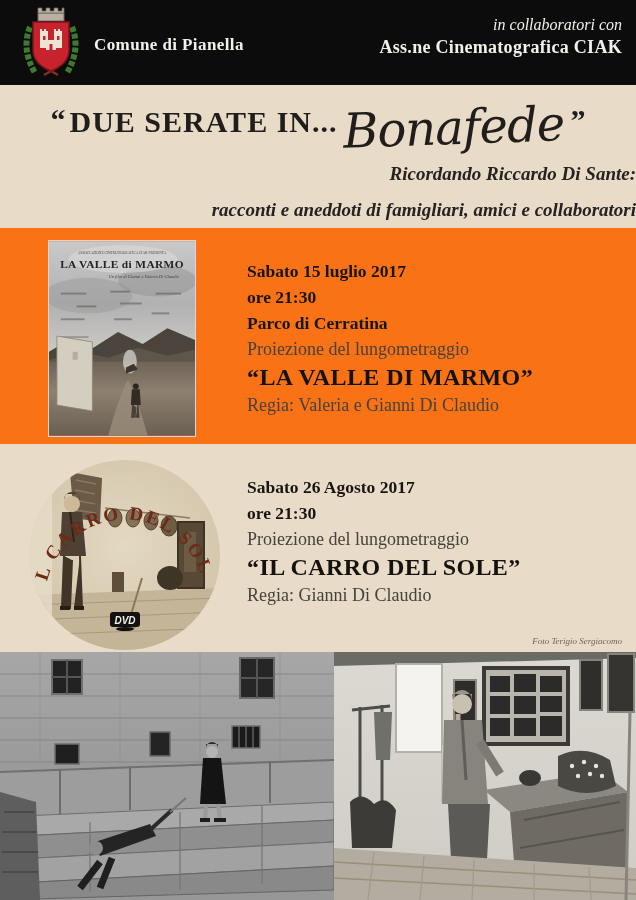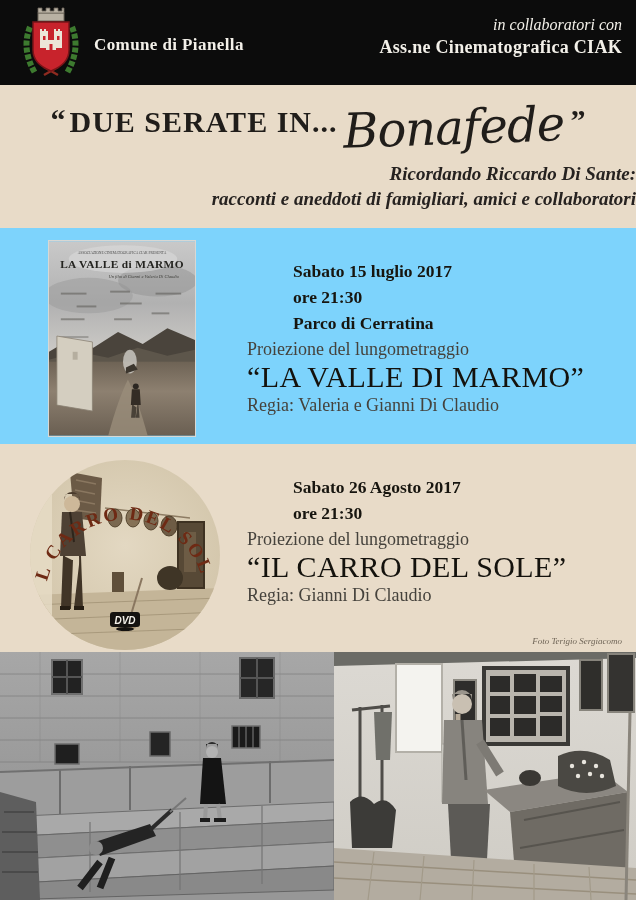--- a/index.html
+++ b/index.html
@@ -15,32 +15,32 @@
   .collab .c1 { font-style:italic; font-size:16px; }
   .collab .c2 { font-weight:bold; font-size:18px; margin-top:3px; letter-spacing:.3px; }
 
   
   .title-sec { position:absolute; left:0; top:85px; width:636px; height:143px; background:#e8dbc8; text-align:center; color:#201d1a; }
   .title-line { margin-top:14px; height:62px; white-space:nowrap; }
   .tq { font-size:30px; font-weight:bold; vertical-align:14px; }
   .tmain { font-size:30px; font-weight:bold; letter-spacing:1px; vertical-align:12px; }
   .tscript { font-family:"DejaVu Serif",serif; font-style:italic; font-size:48px; letter-spacing:-1px; display:inline-block; transform:rotate(-2deg); margin:0 2px; }
   .sub1, .sub2 { font-style:italic; font-weight:bold; font-size:19px; color:#262220;text-align:right; }
-  .sub1 { margin-top:2px; } .sub2 { margin-top:3px; }
+  .sub1 { margin-top:2px; } .sub2 { margin-top:14px; }
 
   
-  .event1 { position:absolute; left:0; top:228px; width:636px; height:216px; background:#7dd3fc; }
+  .event1 { position:absolute; left:0; top:228px; width:636px; height:216px; background:#f97316; }
   .event2 { position:absolute; left:0; top:444px; width:636px; height:208px; background:#e8dbc8; }
   .film-poster { position:absolute; left:48px; top:12px; width:148px; height:197px; border:1px solid #d8d8d4; }
   .disc { position:absolute; left:30px; top:16px; width:190px; height:190px; }
   .etext { position:absolute; left:247px; }
   .event1 .etext { top:30px; } .event2 .etext { top:30px; }
-  .l-bold { font-weight:bold; font-size:17.5px; color:#17150f; line-height:26px;margin-left:46px; }
+  .l-bold { font-weight:bold; font-size:17.5px; color:#17150f; line-height:26px; }
   .l-reg  { font-size:18px; color:#45423c; line-height:26px; }
-  .l-film { font-weight:normal; font-size:30px; color:#14120d; line-height:30px; letter-spacing:.4px; }
+  .l-film { font-weight:bold; font-size:24px; color:#14120d; line-height:30px; letter-spacing:.4px; }
   .credit { position:absolute; right:14px; bottom:6px; font-style:italic; font-size:9px; color:#6f6557;margin-left:40px; }
 
   
   .photos { position:absolute; left:0; top:652px; width:636px; height:248px; display:flex; }
   .photos svg { display:block; }
 </style>
 </head>
 <body>
 
 <div class="page">

